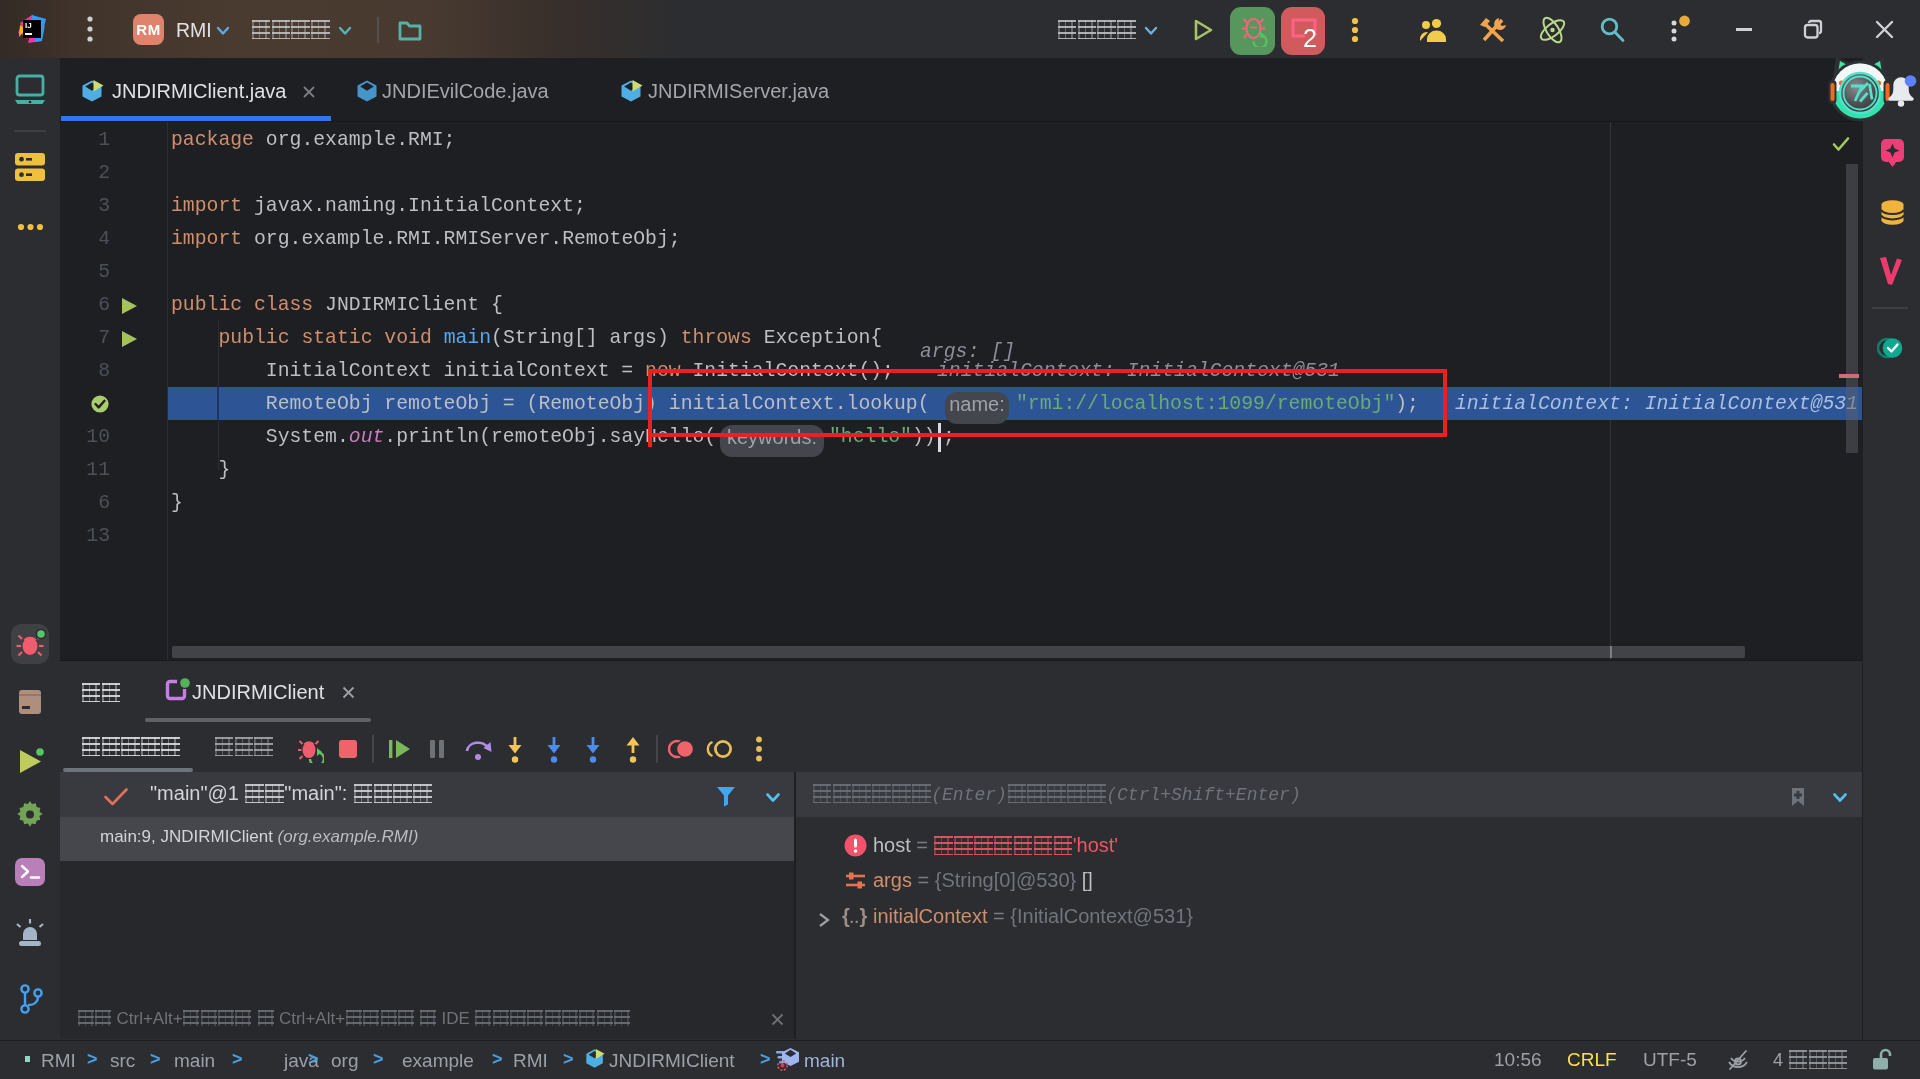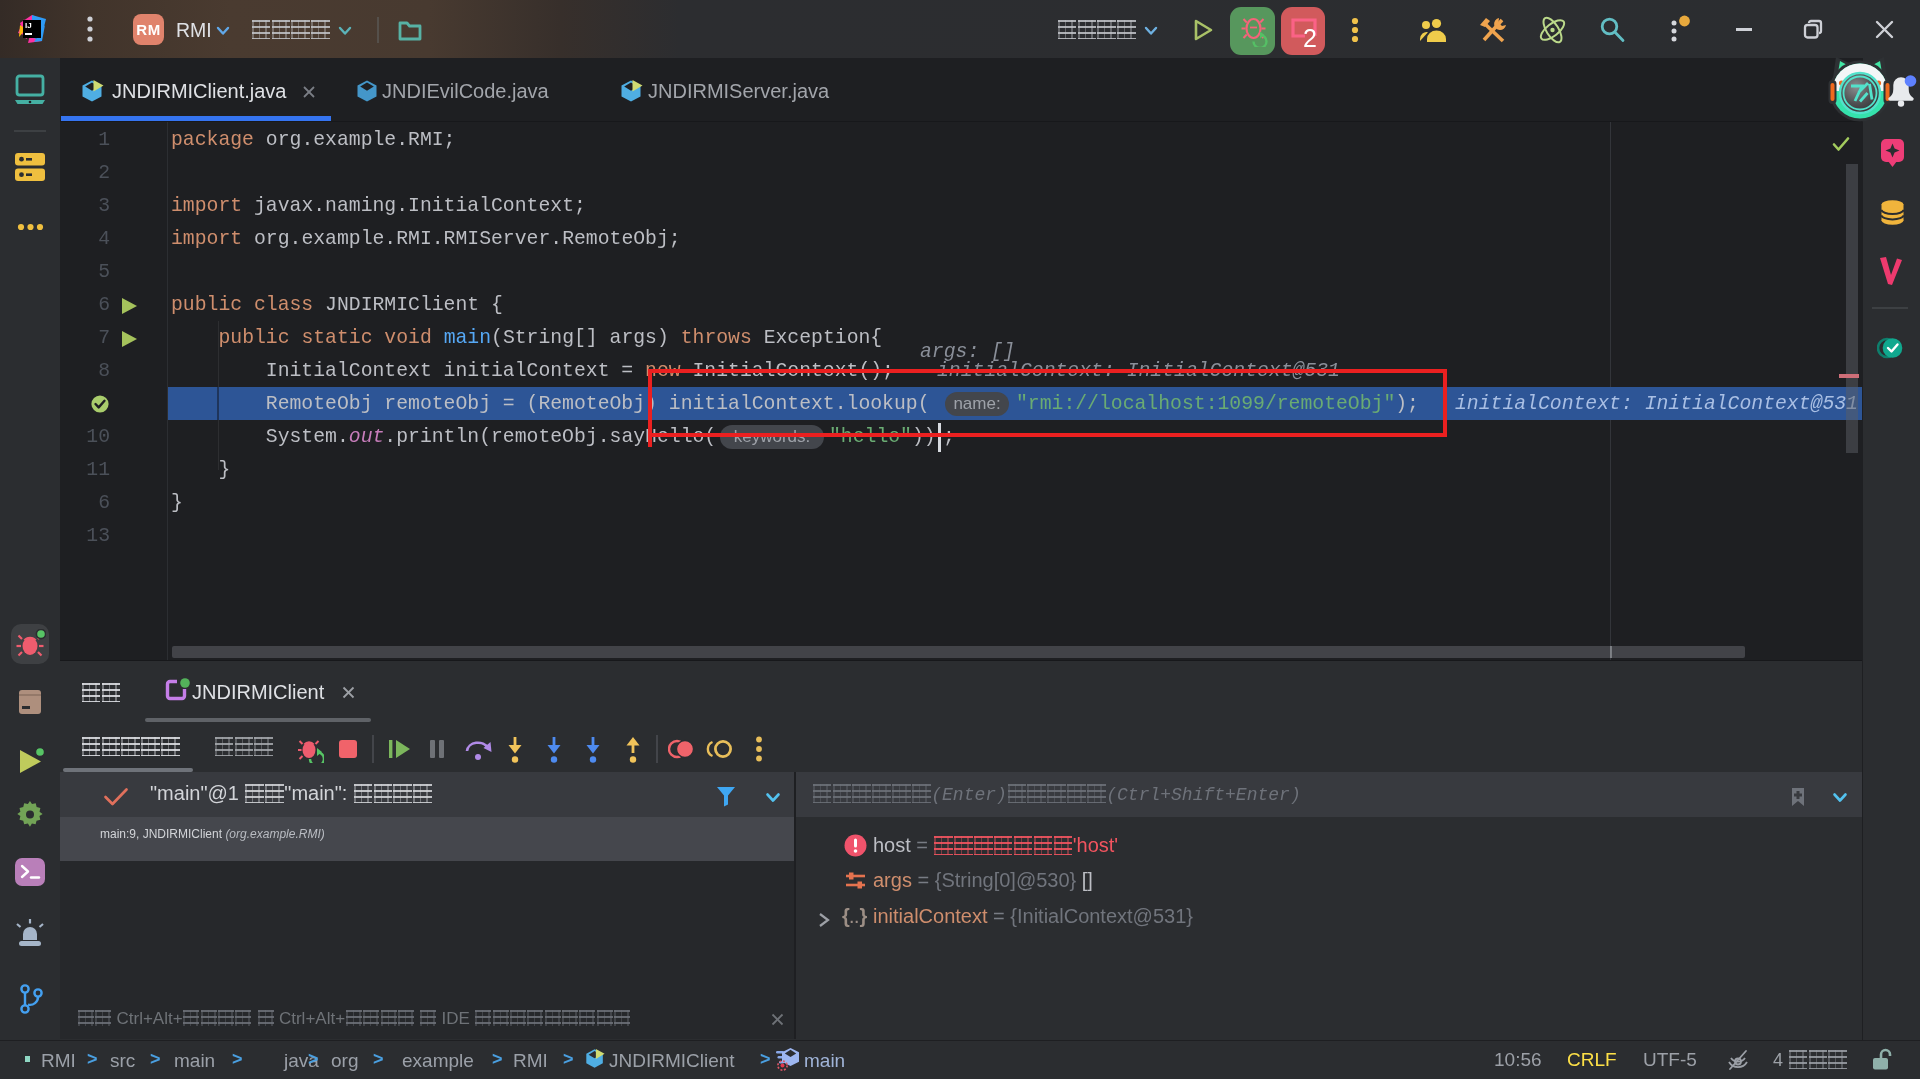--- a/index.html
+++ b/index.html
@@ -11,21 +11,21 @@
             font-size:19.75px;line-height:33px;height:33px;letter-spacing:0;color:#BCBEC4;}
   .num{position:absolute;left:60px;width:50px;text-align:right;font-family:"Liberation Mono",monospace;
        font-size:19.75px;line-height:33px;color:#4B5059;}
   .k{color:#CF8E6D;}
   .s{color:#6AAB73;}
   .fn{color:#56A8F5;}
   .fld{color:#C77DBB;font-style:italic;}
   .hint{position:absolute;white-space:pre;font-family:"Liberation Mono",monospace;font-size:19.75px;
         line-height:33px;font-style:italic;color:#8A8F99;}
   .caps{position:absolute;background:#43464C;border-radius:12px;color:#9EA2A9;
-        font-size:17px;line-height:24px;height:24px;text-align:center;
+        font-size:20px;line-height:24px;height:32px;text-align:center;
         font-family:"Liberation Sans",sans-serif;}
   
   .cj{display:inline-block;width:18.5px;height:18.5px;margin:0 0.7px;vertical-align:-2.5px;}
   .cj.s17{width:16px;height:16px;vertical-align:-2px;}
   .cjh{background:
     repeating-linear-gradient(180deg,rgba(223,225,229,.88) 0 2px,transparent 2px 6.1px),
     repeating-linear-gradient(90deg,rgba(223,225,229,.4) 0 1.7px,transparent 1.7px 6.6px);}
   .cjw{background:
     repeating-linear-gradient(180deg,rgba(210,212,216,.88) 0 2px,transparent 2px 6.1px),
     repeating-linear-gradient(90deg,rgba(210,212,216,.4) 0 1.7px,transparent 1.7px 6.6px);}
@@ -426,21 +426,21 @@
 </svg>
 <div class="abs" style="left:150px;top:782px;font-size:20px;color:#D2D4D8;">"main"@1 <span class="cj cjw"></span><span class="cj cjw"></span>"main": <span class="cj cjw"></span><span class="cj cjw"></span><span class="cj cjw"></span><span class="cj cjw"></span></div>
 <svg class="abs" style="left:716px;top:786px" width="20" height="21" viewBox="0 0 20 21">
   <path d="M1 1 h18 l-7 8.5 v9 l-4 2 v-11 z" fill="#3FA7F3"></path>
 </svg>
 <svg class="abs" style="left:765px;top:792px" width="16" height="12" viewBox="0 0 16 12">
   <polyline points="2.5,2.5 8,8.5 13.5,2.5" fill="none" stroke="#53C2EF" stroke-width="2.6" stroke-linecap="round" stroke-linejoin="round"></polyline>
 </svg>
 
 <div class="abs" style="left:60px;top:817px;width:734px;height:44px;background:#45474D;"></div>
-<div class="abs" style="left:100px;top:827px;font-size:12px;color:#D2D4D8;">main:9, JNDIRMIClient <span style="font-style:italic;color:#B9BCC2;">(org.example.RMI)</span></div>
+<div class="abs" style="left:100px;top:827px;font-size:17px;color:#D2D4D8;">main:9, JNDIRMIClient <span style="font-style:italic;color:#B9BCC2;">(org.example.RMI)</span></div>
 
 <div class="abs" style="left:60px;top:861px;width:734px;height:178px;background:#26282B;"></div>
 
 <div class="abs" style="left:60px;top:1000px;width:734px;height:39px;background:#26282B;"></div>
 <div class="abs" style="left:77px;top:1009px;font-size:17px;color:#6E7277;"><span class="cj cjd s17"></span><span class="cj cjd s17"></span> Ctrl+Alt+<span class="cj cjd s17"></span><span class="cj cjd s17"></span><span class="cj cjd s17"></span><span class="cj cjd s17"></span> <span class="cj cjd s17"></span> Ctrl+Alt+<span class="cj cjd s17"></span><span class="cj cjd s17"></span><span class="cj cjd s17"></span><span class="cj cjd s17"></span> <span class="cj cjd s17"></span> IDE <span class="cj cjd s17"></span><span class="cj cjd s17"></span><span class="cj cjd s17"></span><span class="cj cjd s17"></span><span class="cj cjd s17"></span><span class="cj cjd s17"></span><span class="cj cjd s17"></span><span class="cj cjd s17"></span><span class="cj cjd s17"></span></div>
 <svg class="abs" style="left:770px;top:1012px" width="15" height="15" viewBox="0 0 15 15">
   <line x1="2.5" y1="2.5" x2="12.5" y2="12.5" stroke="#6E7277" stroke-width="1.8"></line>
   <line x1="12.5" y1="2.5" x2="2.5" y2="12.5" stroke="#6E7277" stroke-width="1.8"></line>
 </svg>
 

